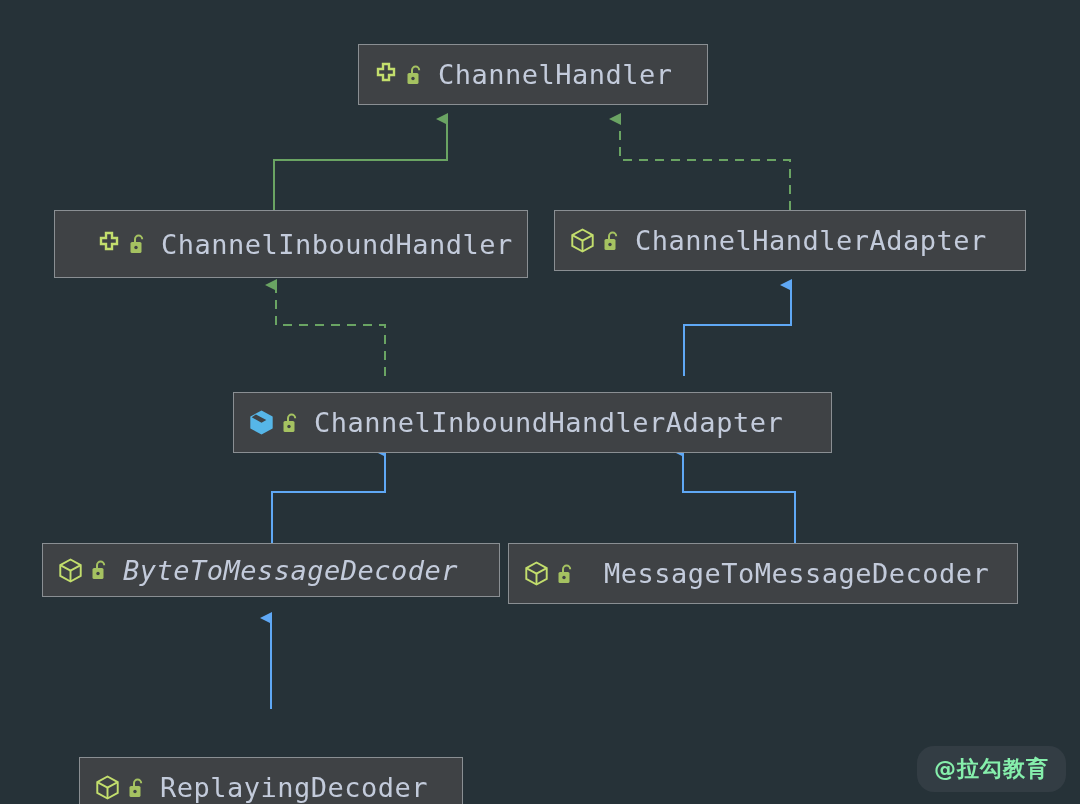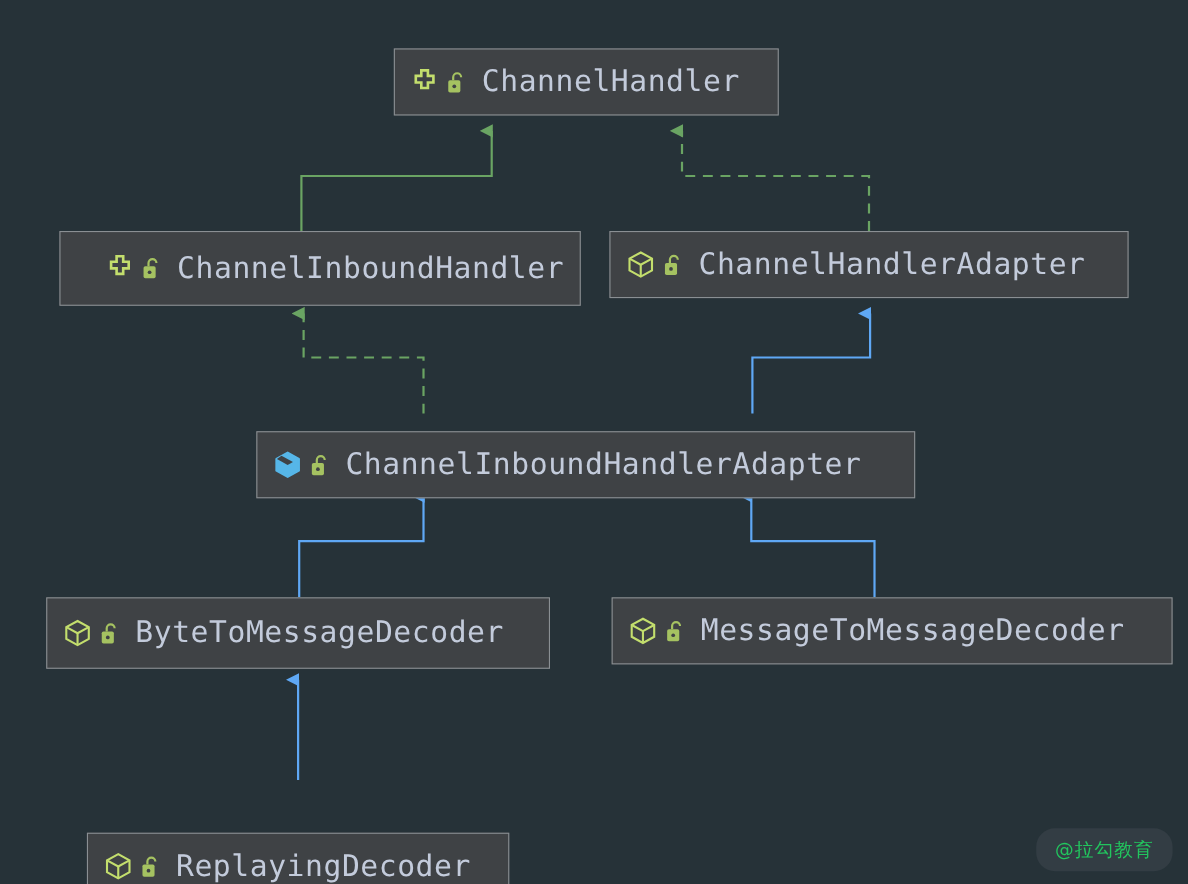--- a/index.html
+++ b/index.html
@@ -54,26 +54,27 @@
     letter-spacing: 0.5px;
     line-height: 1;
   }
 
   
   #watermark {
     position: absolute;
     right: 14px;
     bottom: 12px;
     background: #333d44;
-    color: #22c55e;
+    color: #86efac;
     border-radius: 17px;
     padding: 8px 17px;
-    font-size: 17px;
+    font-size: 22px;
     font-family: "DejaVu Sans", "Liberation Sans", sans-serif;
     letter-spacing: 1px;
+    font-weight: bold;
   }
 </style>
 </head>
 <body>
 
 <div id="stage">
 
   <svg id="wires" viewBox="0 0 1080 804" width="1080" height="804">
     <defs>
       <marker id="arrow-green" viewBox="0 0 12 12" refX="6" refY="11" markerWidth="12" markerHeight="12" orient="auto-start-reverse" markerUnits="userSpaceOnUse">
@@ -151,37 +152,37 @@
       </svg>
       <svg class="lock" width="17" height="22" viewBox="0 0 17 22">
         <path d="M6 9V6.2a3.6 3.6 0 0 1 7.2 0" fill="none" stroke="#a5c261" stroke-width="2"></path>
         <rect x="1.5" y="9" width="11" height="11" rx="1.6" fill="#a5c261"></rect>
         <circle cx="7" cy="14.5" r="1.7" fill="#3f4245"></circle>
       </svg>
     </span>
     <span class="label">ChannelInboundHandlerAdapter</span>
   </div>
 
-  <div class="node" style="left:42px; top:543px; width:458px; height:65px;">
+  <div class="node" style="left:42px; top:543px; width:458px; height:54px;font-style:italic;">
     <span class="icons">
       <svg class="ico" width="27" height="27" viewBox="0 0 28 28">
         <path d="M14 2.6 L24.6 8.4 V19.6 L14 25.4 L3.4 19.6 V8.4 Z" fill="none" stroke="#c3de6d" stroke-width="2"></path>
         <path d="M3.9 8.7 L14 14.2 L24.1 8.7" fill="none" stroke="#c3de6d" stroke-width="2"></path>
         <path d="M14 14.2 V25" fill="none" stroke="#c3de6d" stroke-width="2"></path>
       </svg>
       <svg class="lock" width="17" height="22" viewBox="0 0 17 22">
         <path d="M6 9V6.2a3.6 3.6 0 0 1 7.2 0" fill="none" stroke="#a5c261" stroke-width="2"></path>
         <rect x="1.5" y="9" width="11" height="11" rx="1.6" fill="#a5c261"></rect>
         <circle cx="7" cy="14.5" r="1.7" fill="#3f4245"></circle>
       </svg>
     </span>
     <span class="label">ByteToMessageDecoder</span>
   </div>
 
-  <div class="node" style="left:556px; top:543px; width:510px; height:61px;">
+  <div class="node" style="left:508px; top:543px; width:510px; height:61px;gap:15px;">
     <span class="icons">
       <svg class="ico" width="27" height="27" viewBox="0 0 28 28">
         <path d="M14 2.6 L24.6 8.4 V19.6 L14 25.4 L3.4 19.6 V8.4 Z" fill="none" stroke="#c3de6d" stroke-width="2"></path>
         <path d="M3.9 8.7 L14 14.2 L24.1 8.7" fill="none" stroke="#c3de6d" stroke-width="2"></path>
         <path d="M14 14.2 V25" fill="none" stroke="#c3de6d" stroke-width="2"></path>
       </svg>
       <svg class="lock" width="17" height="22" viewBox="0 0 17 22">
         <path d="M6 9V6.2a3.6 3.6 0 0 1 7.2 0" fill="none" stroke="#a5c261" stroke-width="2"></path>
         <rect x="1.5" y="9" width="11" height="11" rx="1.6" fill="#a5c261"></rect>
         <circle cx="7" cy="14.5" r="1.7" fill="#3f4245"></circle>

